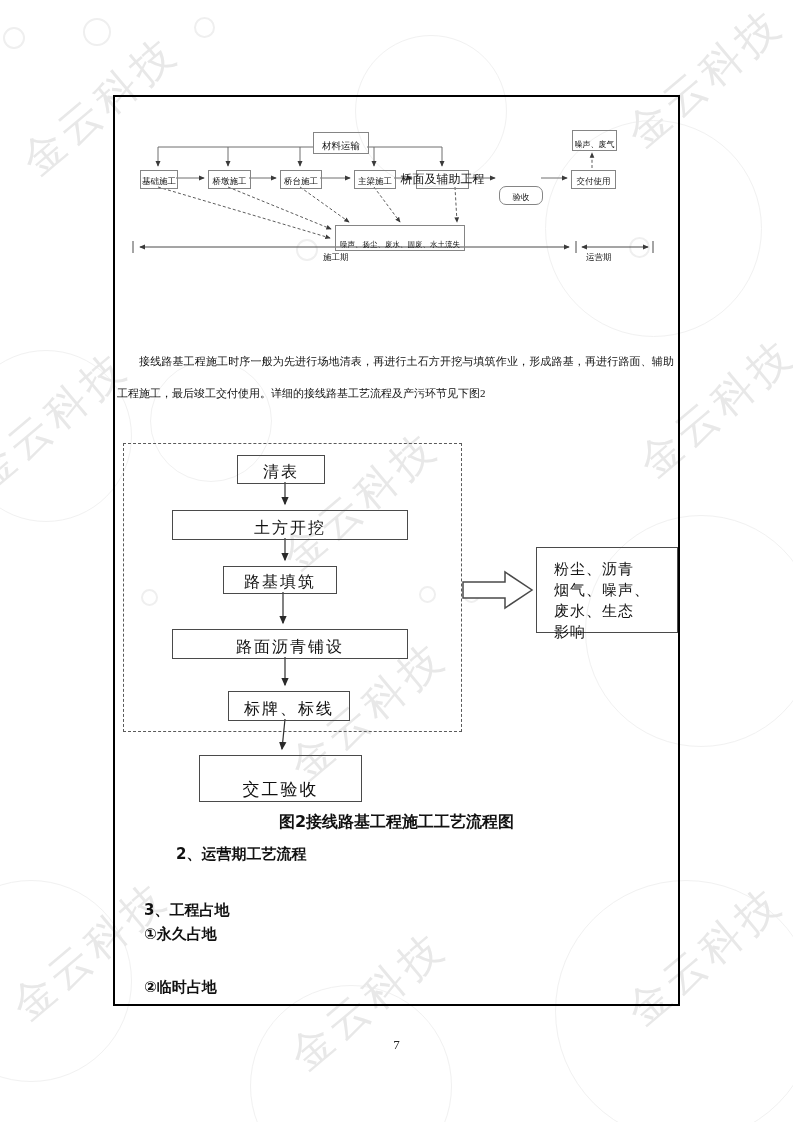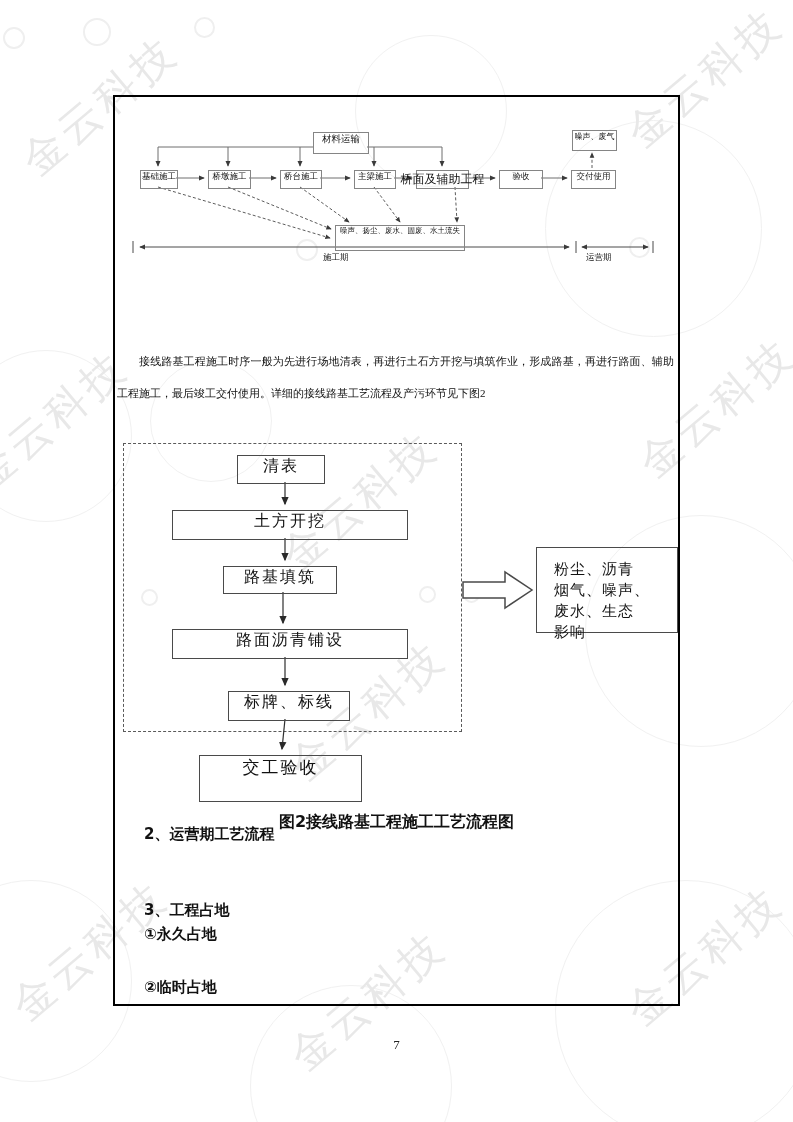--- a/index.html
+++ b/index.html
@@ -16,21 +16,21 @@
     transform:rotate(-40deg);white-space:nowrap;user-select:none;
   }
   .ring{position:absolute;border:2px solid #efefef;border-radius:50%;}
   .ring.thin{border-width:1.5px;border-color:#f1f1f1;}
   
   .frame{position:absolute;left:113px;top:95px;width:567px;height:911px;z-index:1;}
   .frame-border{position:absolute;inset:0;border:2px solid #000;pointer-events:none;z-index:5;}
   .frame svg{position:absolute;left:0;top:0;z-index:1;}
   
   .fbox{position:absolute;border:1px solid #858585;background:transparent;
-        display:flex;align-items:flex-start;justify-content:center;white-space:nowrap;z-index:2;}
+        display:flex;align-items:flex-end;justify-content:center;white-space:nowrap;z-index:2;}
   .f1box{font-size:8.5px;}
   .f2box{border:1.5px solid #4a4a4a;font-size:16px;letter-spacing:2px;}
   .lbl{position:absolute;font-size:8.5px;z-index:2;text-align:left;}
   .dashed-wrap{position:absolute;border:1px dashed #5a5a5a;z-index:1;}
   .impact{position:absolute;border:1.5px solid #4a4a4a;font-size:15px;line-height:21px;
           padding:11px 6px 0 17px;letter-spacing:1px;z-index:2;}
   .caption{position:absolute;left:0;width:100%;text-align:center;
            font-family:"DejaVu Sans","Liberation Sans",sans-serif;
            font-weight:bold;font-size:16px;z-index:2;}
   .para{position:absolute;left:4px;width:557px;font-size:11px;line-height:32px;
@@ -136,21 +136,21 @@
     </div>
   <div class="fbox f1box" style="left:167px;top:75px;width:40px;height:17px;">
       <span>桥台施工</span>
     </div>
   <div class="fbox f1box" style="left:241px;top:75px;width:40px;height:17px;">
       <span>主梁施工</span>
     </div>
   <div class="fbox f1box" style="left:303px;top:75px;width:51px;height:17px;font-size:12px;">
       <span>桥面及辅助工程</span>
     </div>
-  <div class="fbox f1box" style="left:386px;top:75px;width:42px;height:17px;">
+  <div class="fbox f1box" style="left:386px;top:91px;width:42px;height:17px;border-radius:7px;">
       <span>验收</span>
     </div>
   <div class="fbox f1box" style="left:458px;top:75px;width:43px;height:17px;">
       <span>交付使用</span>
     </div>
 
   <div class="fbox f1box" style="left:222px;top:130px;width:128px;height:24px;font-size:7.5px;">
       <span>噪声、扬尘、废水、固废、水土流失</span>
     </div>
 
@@ -194,21 +194,21 @@
 
   <div class="impact" style="left:423px;top:452px;width:142px;height:86px;box-sizing:border-box;">
     <div>粉尘、沥青</div>
     <div>烟气、噪声、</div>
     <div>废水、生态</div>
     <div>影响</div>
   </div>
 
   <div class="caption" style="top:717px;">图2接线路基工程施工工艺流程图</div>
 
-  <div class="hd" style="top:730px;">2、运营期工艺流程</div>
+  <div class="hd" style="top:750px;margin-left:32px;">2、运营期工艺流程</div>
   <div class="hd" style="top:806px;">3、工程占地</div>
   <div class="hd" style="top:830px;">①永久占地</div>
   <div class="hd" style="top:883px;">②临时占地</div>
 
   <div class="frame-border"></div>
 </div>
 
 <div class="pageno">7</div>
 
 </body></html>

